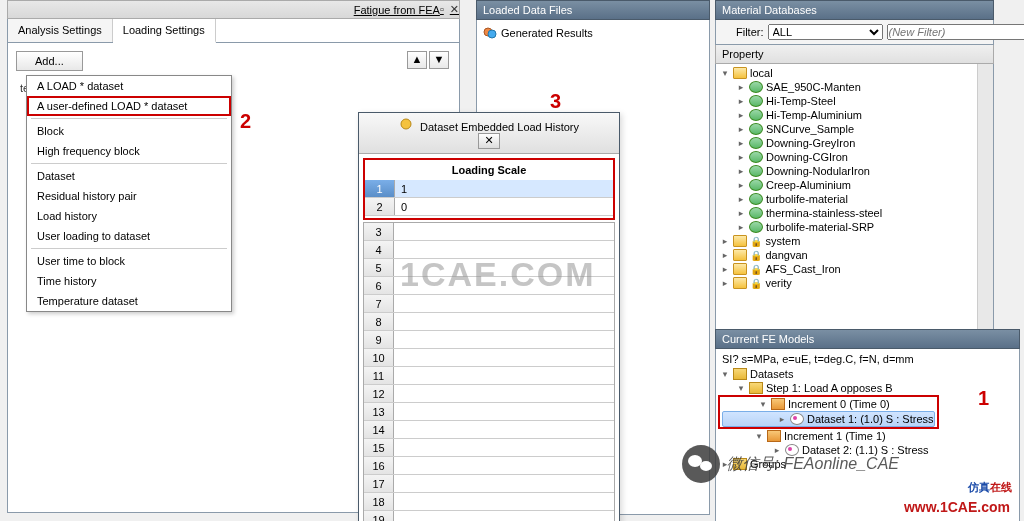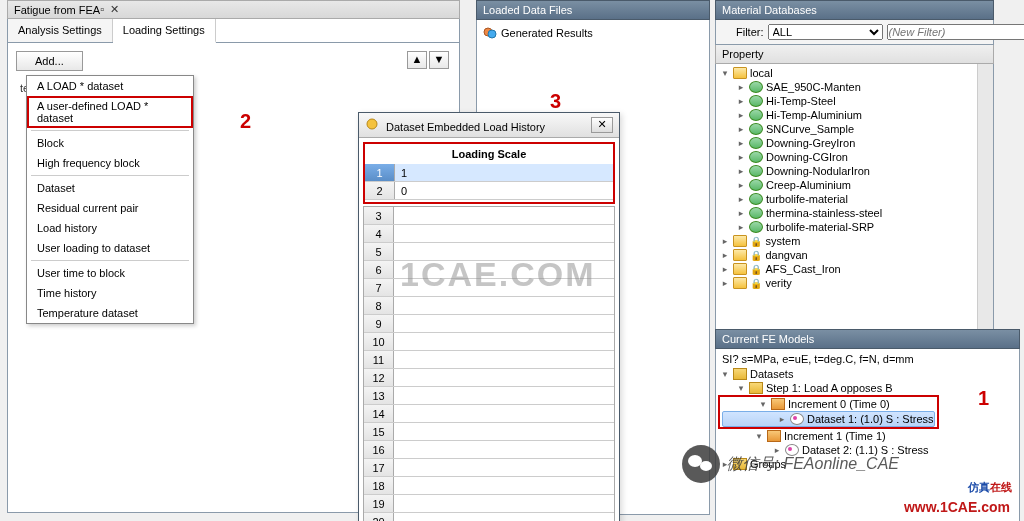--- a/index.html
+++ b/index.html
@@ -3,40 +3,40 @@
 <meta charset="utf-8">
 <style>
 * { box-sizing: border-box; margin: 0; padding: 0; font-family: Tahoma, Arial, sans-serif; font-size: 11px; }
 body { background: #f0f0f0; width: 1024px; height: 521px; position: relative; overflow: hidden; }
 
 .panel-title { background: linear-gradient(#7a8fa3, #5a7088); color: #fff; padding: 3px 6px; font-size: 11px; border: 1px solid #4a5a6a; }
 .panel-body { background: #fff; border: 1px solid #8a9aaa; border-top: none; }
 
 
 .left-panel { position: absolute; left: 7px; top: 0; width: 453px; }
-.left-header { background: linear-gradient(#e8e8e8, #d8d8d8); border: 1px solid #aaa; padding: 2px 6px; display: flex; justify-content: flex-start; align-items: center; font-size: 11px; }
+.left-header { background: linear-gradient(#e8e8e8, #d8d8d8); border: 1px solid #aaa; padding: 2px 0; display: flex; justify-content: flex-end; align-items: center; font-size: 11px; text-decoration: underline; }
 .left-header .ctrls { display: flex; gap: 6px; font-size: 10px; color: #333; }
 .tabs { display: flex; border-bottom: 1px solid #8a9aaa; background: #fff; border-left: 1px solid #8a9aaa; border-right: 1px solid #8a9aaa; }
 .tab { padding: 5px 10px; border-right: 1px solid #ccc; background: #f5f5f5; cursor: pointer; }
 .tab.active { background: #fff; border-bottom: 2px solid #fff; margin-bottom: -1px; }
 .left-content { background: #fff; border: 1px solid #8a9aaa; border-top: none; padding: 8px; height: 470px; position: relative; }
 .add-btn { border: 1px solid #999; background: linear-gradient(#fff,#e8e8e8); padding: 3px 18px; cursor: pointer; }
 .nav-btns { position: absolute; right: 10px; top: 8px; display: flex; gap: 2px; }
 .nav-btn { width: 20px; height: 18px; border: 1px solid #999; background: linear-gradient(#fff,#e8e8e8); text-align: center; line-height: 14px; cursor: pointer; }
 .path-row { margin-top: 8px; padding: 3px 4px; color: #333; }
 
-.dropdown { position: absolute; left: 26px; top: 75px; width: 168px; background: #fff; border: 1px solid #888; box-shadow: 2px 2px 4px rgba(0,0,0,0.2); z-index: 5; }
+.dropdown { position: absolute; left: 26px; top: 75px; width: 206px; background: #fff; border: 1px solid #888; box-shadow: 2px 2px 4px rgba(0,0,0,0.2); z-index: 5; }
 .dropdown .sep { border-top: 1px solid #ccc; margin: 2px 4px; }
 .dropdown .item { padding: 4px 10px; cursor: pointer; }
 .dropdown .item.highlight { border: 2px solid #c00; padding: 2px 8px; }
 .red-label { position: absolute; left: 240px; top: 110px; color: #c00; font-size: 20px; font-weight: bold; }
 
 
 .dialog { position: absolute; left: 358px; top: 112px; width: 262px; background: #fff; border: 1px solid #4a5a6a; box-shadow: 2px 2px 6px rgba(0,0,0,0.15); z-index: 10; }
-.dialog-title { background: linear-gradient(#f8f8f8,#e0e0e0); padding: 4px 6px; display: flex; justify-content: space-between; align-items: center; border-bottom: 1px solid #aaa; }
+.dialog-title { background: linear-gradient(#f8f8f8,#e0e0e0); padding: 4px 6px; display: flex; justify-content: space-between; align-items: center; border-bottom: 1px solid #aaa; flex-direction: column; }
 .dialog-title .icon { width: 14px; height: 14px; margin-right: 4px; display: inline-block; }
 .dialog-title .close { border: 1px solid #999; width: 22px; height: 16px; text-align: center; line-height: 12px; background: linear-gradient(#fff,#ddd); cursor: pointer; }
 .dialog-body { padding: 0; }
 .grid-header { text-align: center; font-weight: bold; padding: 4px; border: 2px solid #c00; border-bottom: none; margin: 4px 4px 0 4px; }
 .grid { border: 1px solid #aaa; margin: 0 4px; }
 .grid-row { display: flex; border-bottom: 1px solid #ccc; height: 18px; }
 .grid-row .rh { width: 30px; background: linear-gradient(#f4f4f4,#e4e4e4); text-align: center; border-right: 1px solid #aaa; line-height: 18px; }
 .grid-row .cell { flex: 1; padding: 0 6px; line-height: 18px; }
 .grid-row.sel .rh { background: linear-gradient(#7aaee8,#5a8ec8); color: #fff; }
 .grid-row.sel .cell { background: #d6e8ff; }
@@ -121,21 +121,21 @@
 </div>
 
 <div class="dropdown">
   <div class="item">A LOAD * dataset</div>
   <div class="item highlight">A user-defined LOAD * dataset</div>
   <div class="sep"></div>
   <div class="item">Block</div>
   <div class="item">High frequency block</div>
   <div class="sep"></div>
   <div class="item">Dataset</div>
-  <div class="item">Residual current pair</div>
+  <div class="item">Residual history pair</div>
   <div class="item">Load history</div>
   <div class="item">User loading to dataset</div>
   <div class="sep"></div>
   <div class="item">User time to block</div>
   <div class="item">Time history</div>
   <div class="item">Temperature dataset</div>
 </div>
 <div class="red-label">2</div>
 <div class="red-label-3">3</div>
 

